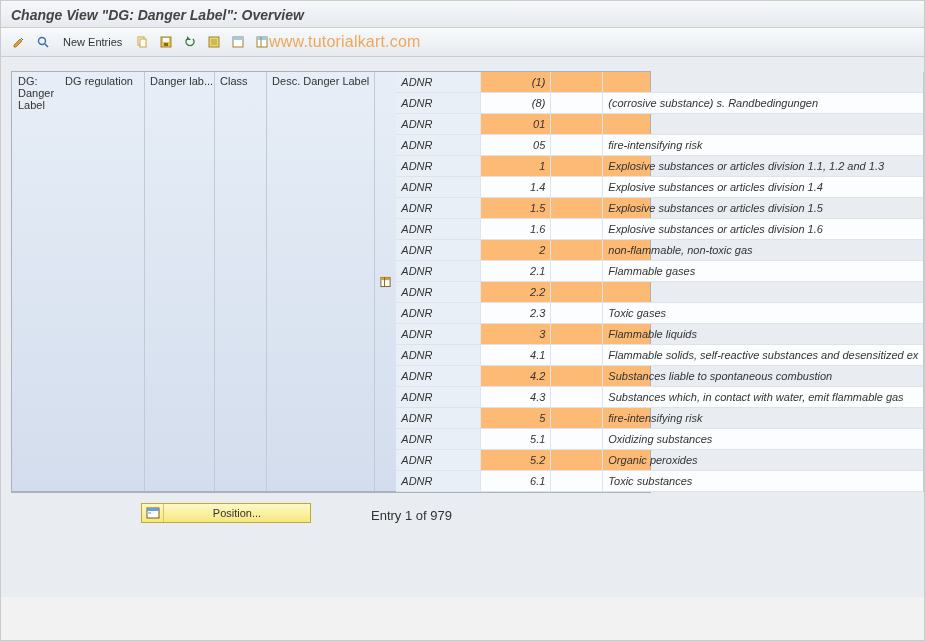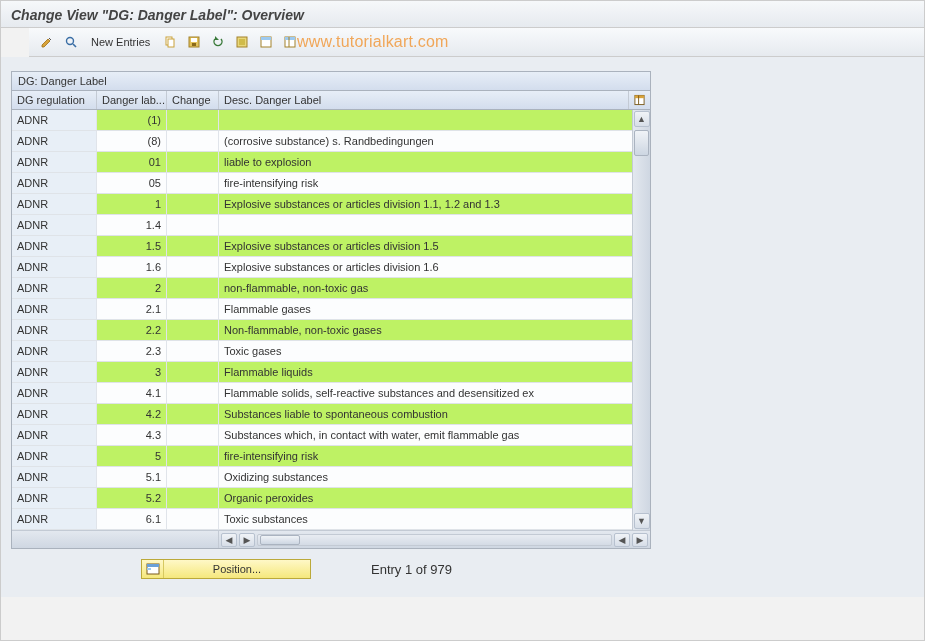--- a/index.html
+++ b/index.html
@@ -24,21 +24,20 @@
     border-bottom: 1px solid #ccc;
   }
   .toolbar {
     background: linear-gradient(#f8fafc, #e6eaef);
     padding: 4px 8px;
     border-bottom: 1px solid #ccc;
     display: flex;
     align-items: center;
     gap: 4px;
     position: relative;
-    margin-left: 28px;
   }
   .toolbar .icon-btn {
     width: 20px; height: 20px;
     display: inline-flex; align-items: center; justify-content: center;
     border-radius: 2px;
     cursor: pointer;
   }
   .toolbar .text-btn {
     padding: 2px 6px;
     font-size: 11px;
@@ -56,24 +55,24 @@
     opacity: 0.85;
     pointer-events: none;
   }
   .content-area {
     padding: 14px 10px 6px 10px;
     background: #e9edf2;
     height: 540px;
   }
   .table-frame {
     width: 640px;
-    background: #bef264;
+    background: #fdba74;
     border: 1px solid #aab2bd;
     display: flex;
-    flex-direction: column;
+    flex-direction: row;
   }
   .table-title {
     background: linear-gradient(#e7eef7, #d3dded);
     padding: 3px 6px;
     font-size: 11px;
     color: #333;
     border-bottom: 1px solid #aab2bd;
   }
   .table-header-row {
     display: flex;
@@ -91,21 +90,21 @@
   }
   .col-reg { width: 85px; flex: 0 0 85px; }
   .col-lab { width: 70px; flex: 0 0 70px; text-align: right; }
   .col-cls { width: 52px; flex: 0 0 52px; }
   .col-dsc { flex: 1 1 auto; border-right: none; }
   .col-cfg { width: 22px; flex: 0 0 22px; display:flex; align-items:center; justify-content:center; border-right:none; border-left:1px solid #c3cad4;}
   .table-body {
     position: relative;
     display: flex;
   }
-  .rows-wrap { flex: 1 1 auto; }
+  .rows-wrap { flex: 1 1 auto; font-style: italic; }
   .tr {
     display: flex;
     border-bottom: 1px solid #dfe3e8;
     height: 21px;
     line-height: 21px;
   }
   .tr:nth-child(even) { background: #fcfdfe; }
   .td {
     font-size: 11px;
     color: #333;
@@ -153,21 +152,21 @@
     border:1px solid #b7c1cf; border-radius:2px;
   }
   .hscroll-main .track { flex:1; height:12px; position:relative;
     background: linear-gradient(#e8ecf2,#d4dbe5); border:1px solid #c3cad4; border-radius:2px;}
   .hscroll-main .thumb {
     position:absolute; left:2px; top:0; bottom:0; width:40px;
     background: linear-gradient(#f0f3f7,#cdd6e2);
     border:1px solid #aab3c0; border-radius:2px;
   }
   .footer-bar {
-    display:flex; align-items:center; gap: 60px;
+    display:flex; align-items:flex-end; gap: 60px;
     padding: 10px 0 0 130px;
   }
   .position-btn {
     display:flex; align-items:center;
     background: linear-gradient(#fff8c7,#f5e87d);
     border:1px solid #bba93a;
     height:20px; width:170px;
     cursor:pointer;
     font-size:11px;
   }
@@ -239,21 +238,21 @@
   </div>
   <div class="watermark">www.tutorialkart.com</div>
 </div>
 
 <div class="content-area">
   <div class="table-frame">
     <div class="table-title">DG: Danger Label</div>
     <div class="table-header-row">
       <div class="th col-reg">DG regulation</div>
       <div class="th col-lab">Danger lab...</div>
-      <div class="th col-cls">Change</div>
+      <div class="th col-cls">Class</div>
       <div class="th col-dsc">Desc. Danger Label</div>
       <div class="th col-cfg">
         <svg width="12" height="12" viewBox="0 0 12 12">
             <rect x="1" y="1" width="10" height="10" fill="#fff" stroke="#7a5a1a"></rect>
             <rect x="1" y="1" width="10" height="3" fill="#d9a33a"></rect>
             <line x1="5" y1="1" x2="5" y2="11" stroke="#7a5a1a"></line>
           </svg>
       </div>
     </div>
     <div class="table-body">
@@ -266,38 +265,38 @@
           <div class="tr">
             <div class="td col-reg">ADNR</div>
             <div class="td col-lab">(8)</div>
             <div class="td col-cls"></div>
             <div class="td col-dsc">(corrosive substance) s. Randbedingungen</div>
           </div>
           <div class="tr">
             <div class="td col-reg">ADNR</div>
             <div class="td col-lab">01</div>
             <div class="td col-cls"></div>
-            <div class="td col-dsc">liable to explosion</div>
           </div>
           <div class="tr">
             <div class="td col-reg">ADNR</div>
             <div class="td col-lab">05</div>
             <div class="td col-cls"></div>
             <div class="td col-dsc">fire-intensifying risk</div>
           </div>
           <div class="tr">
             <div class="td col-reg">ADNR</div>
             <div class="td col-lab">1</div>
             <div class="td col-cls"></div>
             <div class="td col-dsc">Explosive substances or articles division 1.1, 1.2 and 1.3</div>
           </div>
           <div class="tr">
             <div class="td col-reg">ADNR</div>
             <div class="td col-lab">1.4</div>
             <div class="td col-cls"></div>
+            <div class="td col-dsc">Explosive substances or articles division 1.4</div>
           </div>
           <div class="tr">
             <div class="td col-reg">ADNR</div>
             <div class="td col-lab">1.5</div>
             <div class="td col-cls"></div>
             <div class="td col-dsc">Explosive substances or articles division 1.5</div>
           </div>
           <div class="tr">
             <div class="td col-reg">ADNR</div>
             <div class="td col-lab">1.6</div>
@@ -313,21 +312,20 @@
           <div class="tr">
             <div class="td col-reg">ADNR</div>
             <div class="td col-lab">2.1</div>
             <div class="td col-cls"></div>
             <div class="td col-dsc">Flammable gases</div>
           </div>
           <div class="tr">
             <div class="td col-reg">ADNR</div>
             <div class="td col-lab">2.2</div>
             <div class="td col-cls"></div>
-            <div class="td col-dsc">Non-flammable, non-toxic gases</div>
           </div>
           <div class="tr">
             <div class="td col-reg">ADNR</div>
             <div class="td col-lab">2.3</div>
             <div class="td col-cls"></div>
             <div class="td col-dsc">Toxic gases</div>
           </div>
           <div class="tr">
             <div class="td col-reg">ADNR</div>
             <div class="td col-lab">3</div>

